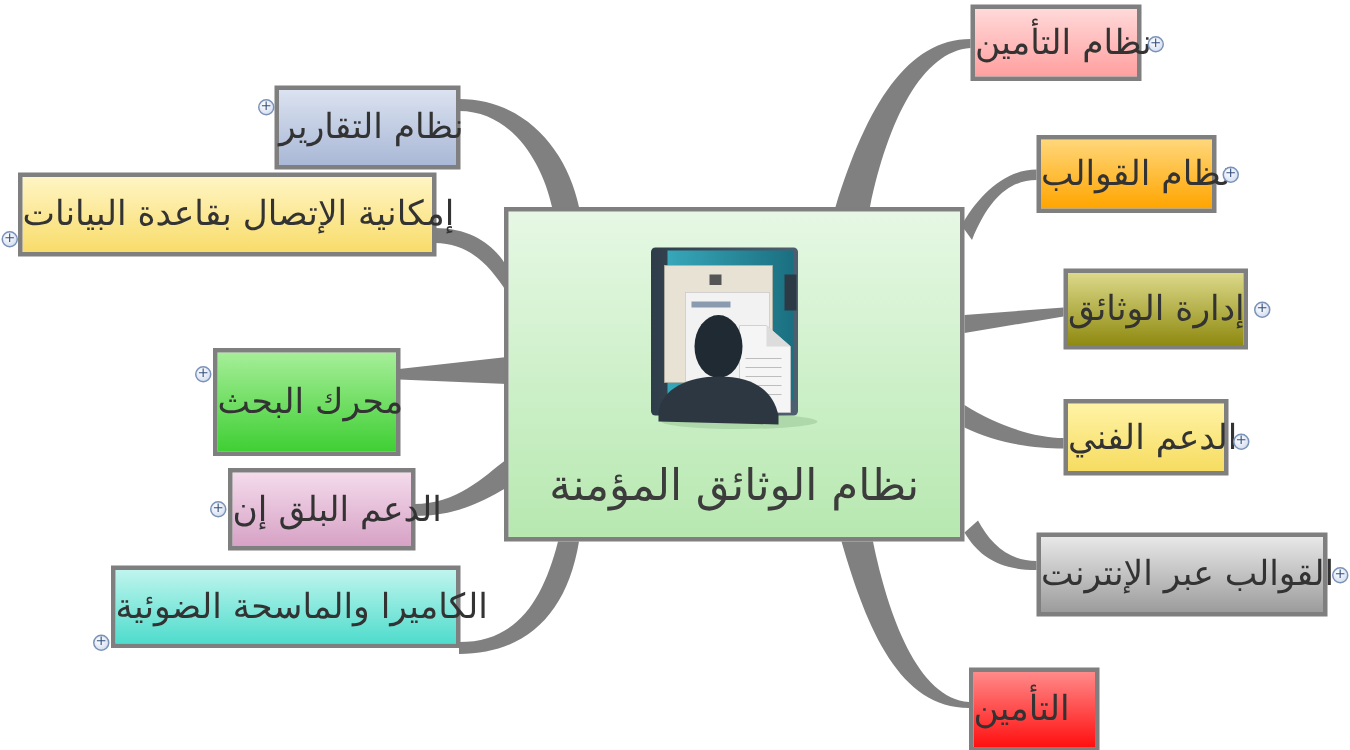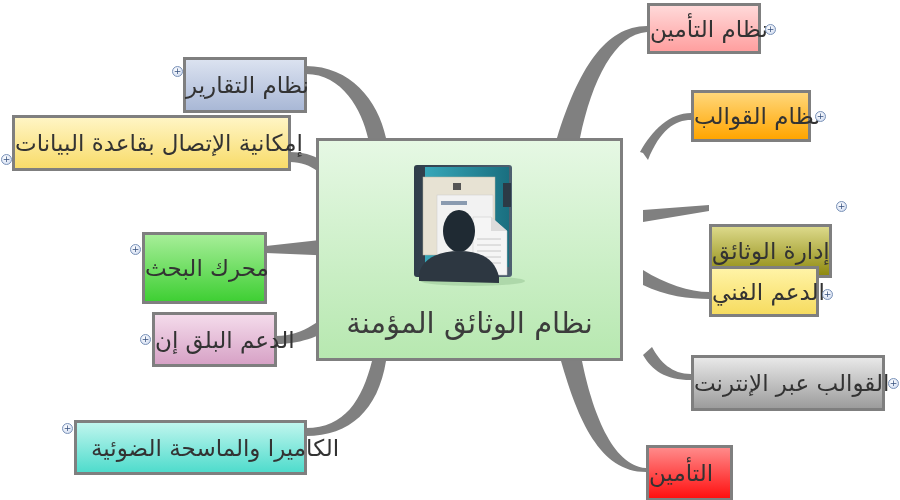--- a/index.html
+++ b/index.html
@@ -6,21 +6,21 @@
   body { width:900px; height:500px; background:#ffffff; position:relative; overflow:hidden;
          font-family: "DejaVu Sans", sans-serif; }
   svg.connectors { position:absolute; left:0; top:0; }
   .node { position:absolute; box-sizing:border-box; border:3px solid #7f7f7f;
           display:flex; align-items:center; justify-content:flex-end;
           direction:rtl; font-size:23px; color:#333; white-space:nowrap; cursor:pointer; }
   .expand { position:absolute; width:9px; height:9px; border:1px solid #7a92b8; border-radius:50%;
             background:radial-gradient(circle at 40% 35%, #ffffff, #c9d6ee);
             font-size:9px; line-height:9px; text-align:center; color:#35507e; font-family:"DejaVu Sans", sans-serif;
             cursor:pointer; }
-  .central { position:absolute; left:316px; top:138px; width:307px; height:223px; box-sizing:border-box;
+  .central { position:absolute; left:336px; top:138px; width:307px; height:223px; box-sizing:border-box;
              border:3px solid #7f7f7f; background:linear-gradient(to bottom, #e6f8e4, #b7e8b0);padding-left:14px; }
   .central-title { position:absolute; left:0; right:0; bottom:18px; text-align:center; direction:rtl;
                    font-size:29px; color:#3c3c3c; }
   .central-icon { position:absolute; left:92px; top:22px; width:120px; height:125px; }
 </style>
 </head>
 <body>
 
 <svg class="connectors" width="900" height="500">
   <g fill="#808080" stroke="none">
@@ -97,36 +97,36 @@
 <div class="node" style="left:142px; top:232px; width:125px; height:72px; background:linear-gradient(#a6ee98,#3fcf34);">
   <span>محرك البحث</span>
 </div>
 <div class="expand" style="left:130px; top:244px;">+</div>
 
 <div class="node" style="left:152px; top:312px; width:125px; height:55px; background:linear-gradient(#f4dbeb,#d7a2c6);">
   <span>الدعم البلق إن</span>
 </div>
 <div class="expand" style="left:140px; top:334px;">+</div>
 
-<div class="node" style="left:74px; top:420px; width:233px; height:55px; background:linear-gradient(#bff5ee,#4fdccc);padding-left:14px;">
+<div class="node" style="left:74px; top:377px; width:233px; height:55px; background:linear-gradient(#bff5ee,#4fdccc);">
   <span>الكاميرا والماسحة الضوئية</span>
 </div>
 <div class="expand" style="left:62px; top:423px;">+</div>
 
 <div class="node" style="left:647px; top:3px; width:114px; height:51px; background:linear-gradient(#ffd9d9,#ff9f9f);">
   <span>نظام التأمين</span>
 </div>
 <div class="expand" style="left:765px; top:24px;">+</div>
 
 <div class="node" style="left:691px; top:90px; width:120px; height:52px; background:linear-gradient(#ffd77a,#ffa500);">
   <span>نظام القوالب</span>
 </div>
 <div class="expand" style="left:815px; top:111px;">+</div>
 
-<div class="node" style="left:709px; top:179px; width:123px; height:54px; background:linear-gradient(#dcd98a,#8f8a10);margin-top:45px;">
+<div class="node" style="left:709px; top:179px; width:123px; height:54px; background:linear-gradient(#dcd98a,#8f8a10);">
   <span>إدارة الوثائق</span>
 </div>
 <div class="expand" style="left:836px; top:201px;">+</div>
 
 <div class="node" style="left:709px; top:266px; width:110px; height:51px; background:linear-gradient(#fff3a6,#f6dc60);">
   <span>الدعم الفني</span>
 </div>
 <div class="expand" style="left:822px; top:289px;">+</div>
 
 <div class="node" style="left:691px; top:355px; width:194px; height:56px; background:linear-gradient(#e8e8e8,#9c9c9c);">

